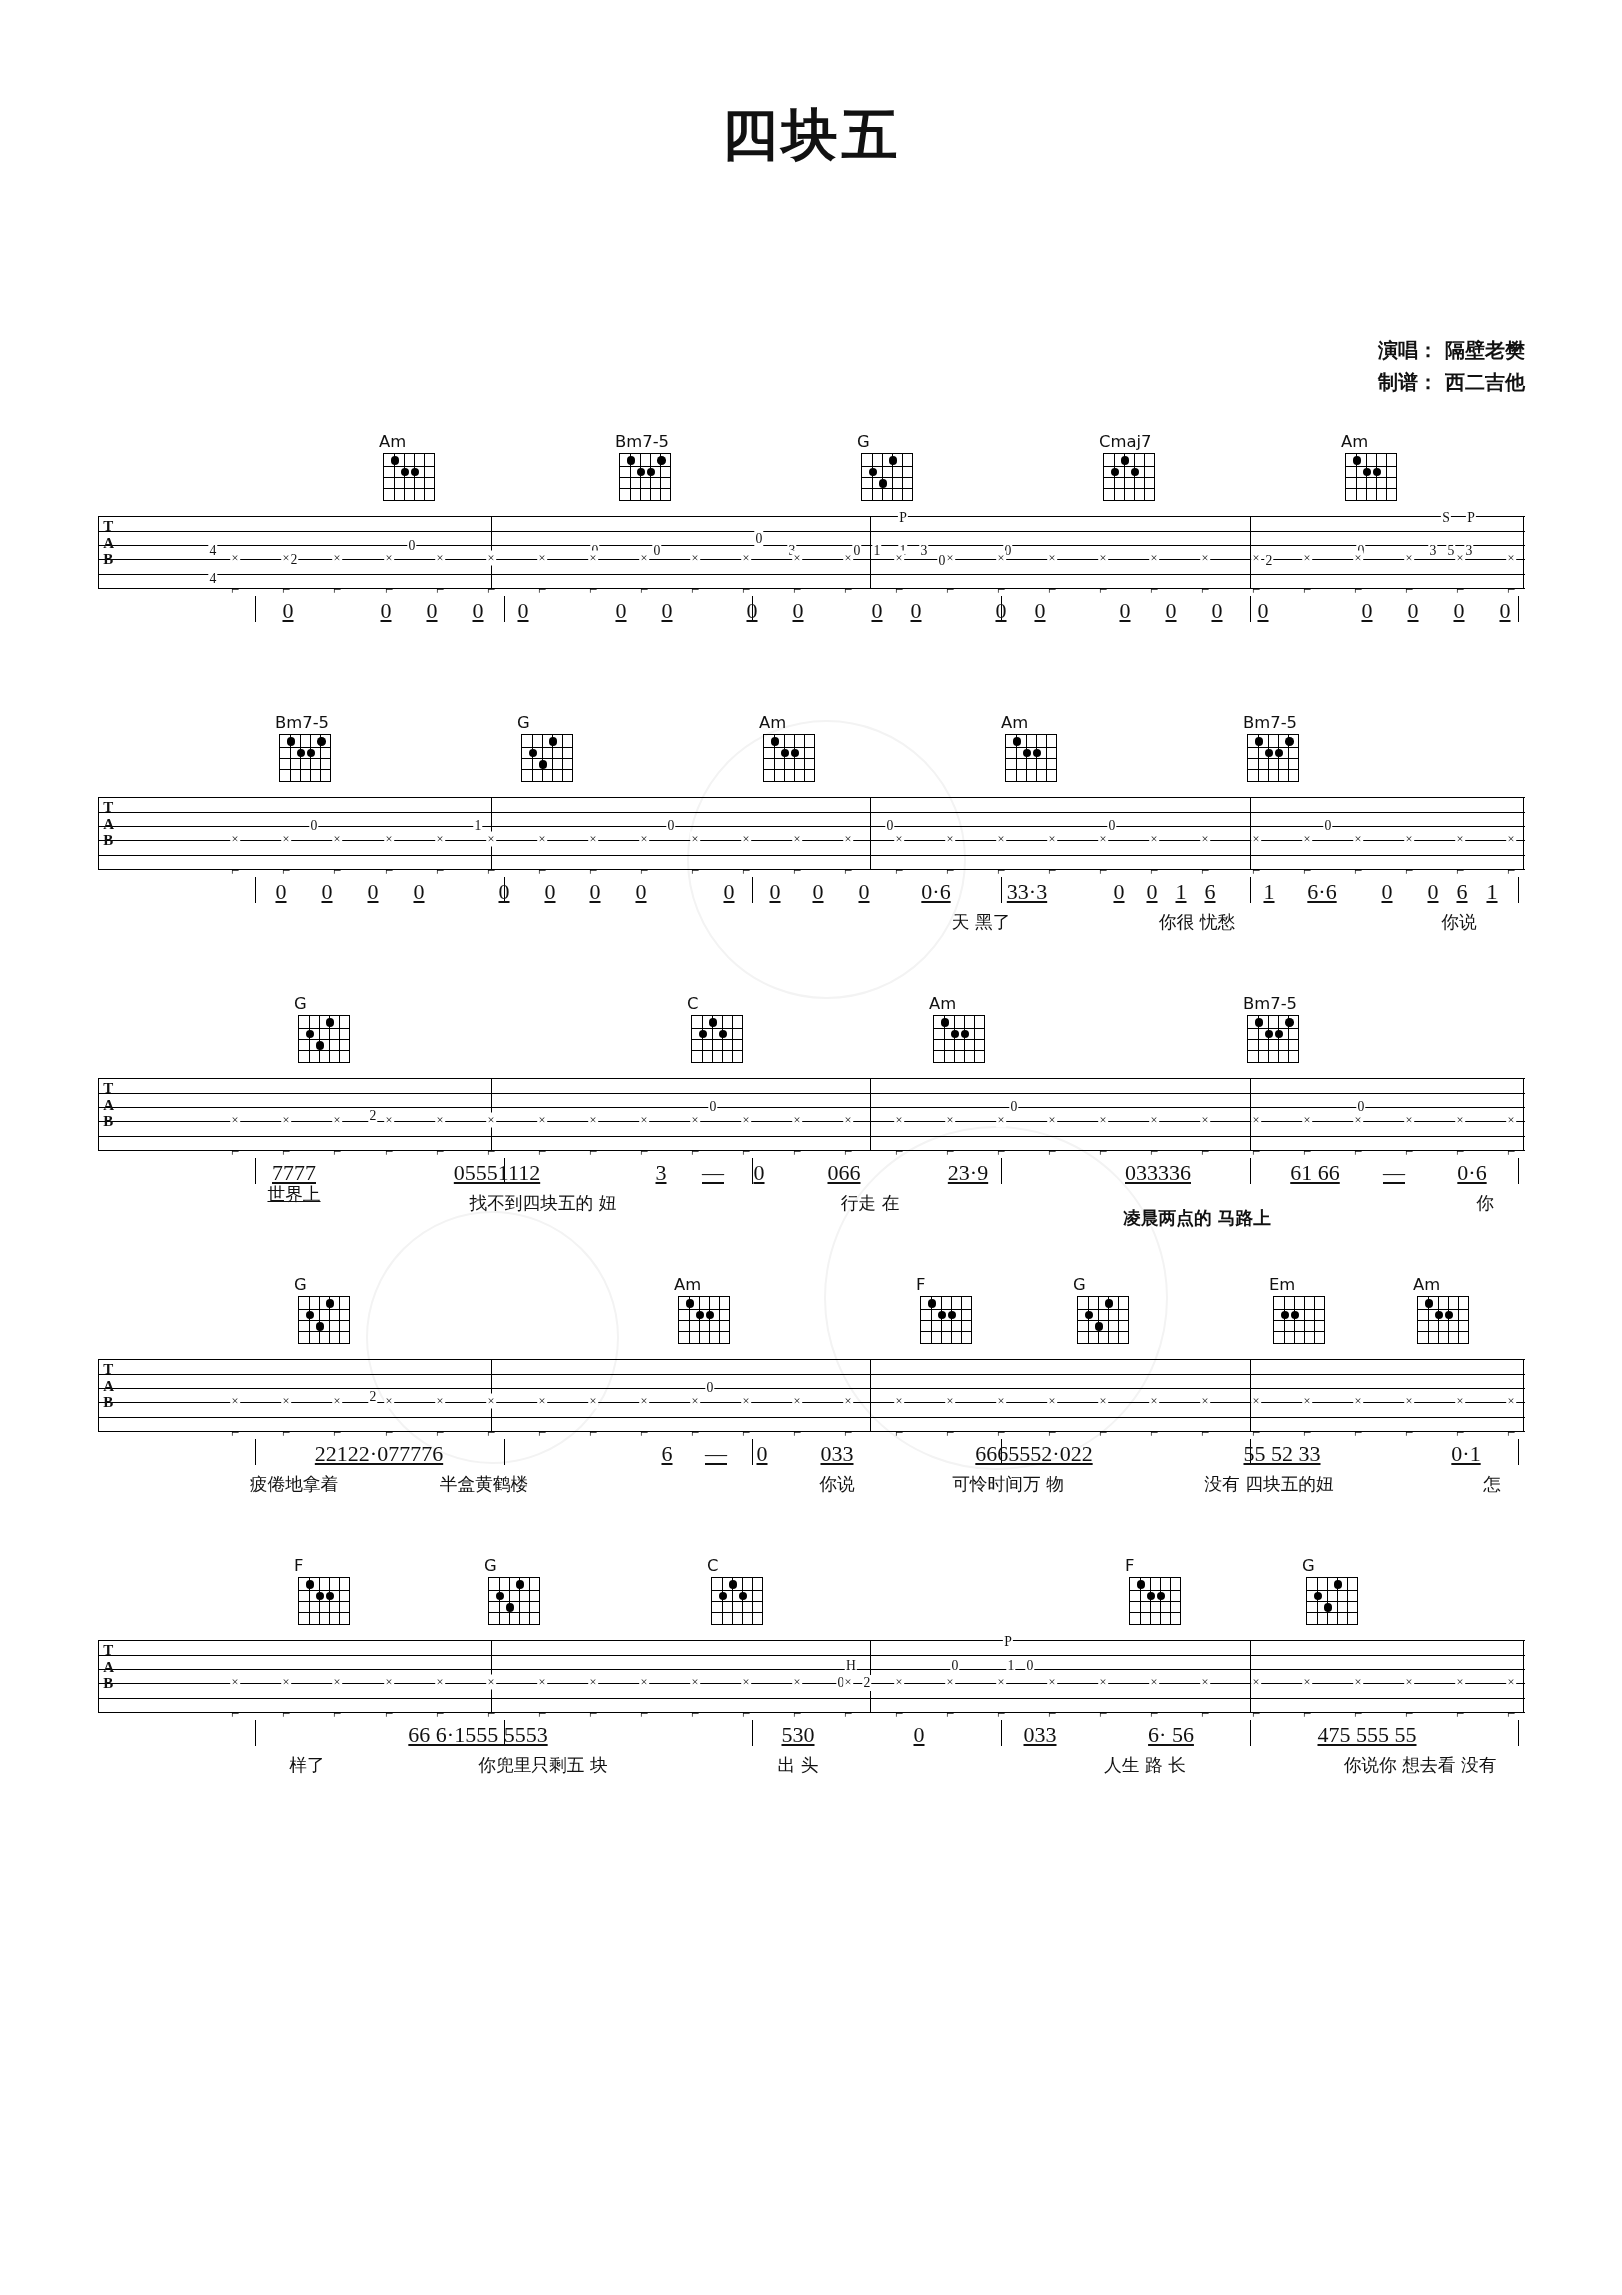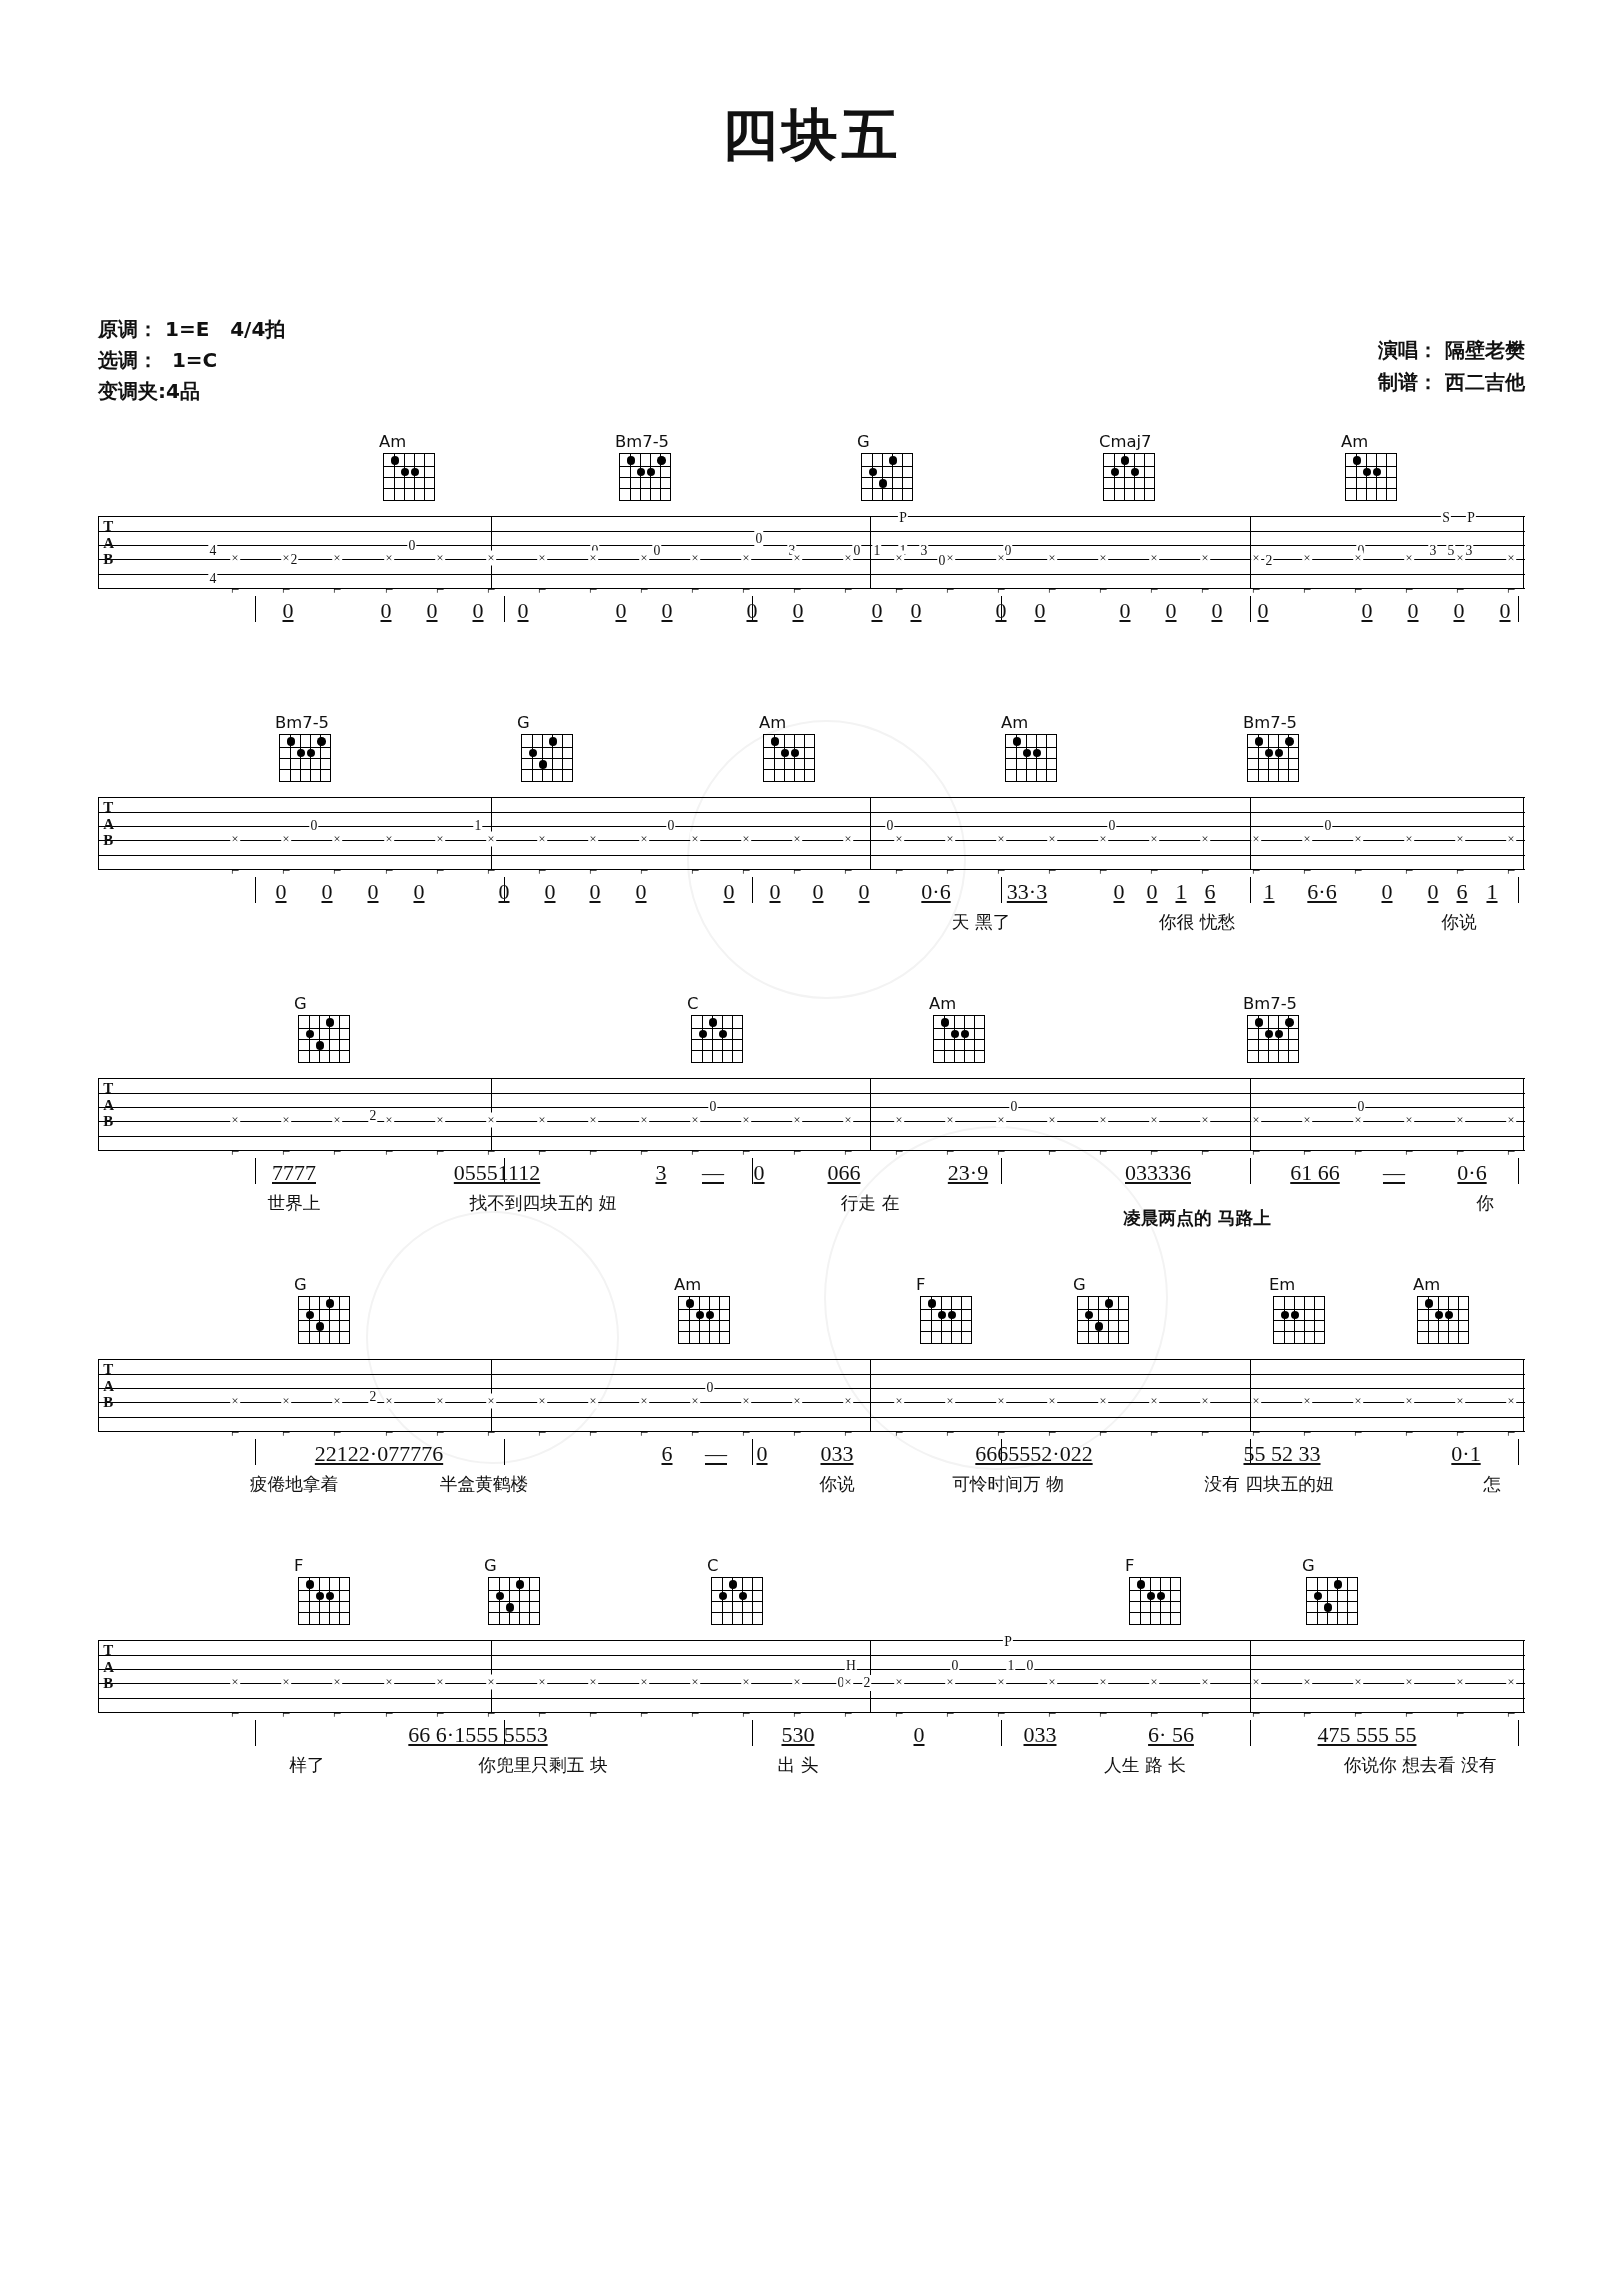--- a/index.html
+++ b/index.html
@@ -190,25 +190,20 @@
 <body>
 
 <div class="page">
 
   <div class="wm" style="left:687px;top:720px;width:275px;height:275px;"></div>
   <div class="wm" style="left:824px;top:1126px;width:340px;height:340px;"></div>
   <div class="wm" style="left:366px;top:1211px;width:249px;height:249px;"></div>
 
   <div class="title">四块五</div>
 
-  <div class="meta">
-    <div>原调： 1=E   4/4拍</div>
-    <div>选调：  1=C</div>
-    <div>变调夹:4品</div>
-  </div>
 
   <div class="meta-right">
     <div>演唱： 隔壁老樊</div>
     <div>制谱： 西二吉他</div>
   </div>
 
   <div id="systems" style="position:absolute;top:432px;left:0;right:0;">
       <div class="system">
         <div class="chords">
           <div class="chord" style="left: 281px;">
@@ -745,21 +740,21 @@
           <div class="note u" style="left: 399px; top: 0px;">05551112</div>
           <div class="note u" style="left: 563px; top: 0px;">3</div>
           <div class="note u" style="left: 615px; top: 0px;">—</div>
           <div class="note u" style="left: 661px; top: 0px;">0</div>
           <div class="note u" style="left: 746px; top: 0px;">066</div>
           <div class="note u" style="left: 870px; top: 0px;">23·9</div>
           <div class="note u" style="left: 1060px; top: 0px;">033336</div>
           <div class="note u" style="left: 1217px; top: 0px;">61 66</div>
           <div class="note u" style="left: 1296px; top: 0px;">—</div>
           <div class="note u" style="left: 1374px; top: 0px;">0·6</div>
-          <div class="lyric" style="left: 196px; top: 31px;">世界上</div>
+          <div class="lyric" style="left: 196px; top: 22px; text-decoration: underline;">世界上</div>
           <div class="lyric" style="left: 445px; top: 31px;">找不到四块五的  妞</div>
           <div class="lyric" style="left: 772px; top: 31px;">行走  在</div>
           <div class="lyric" style="left: 1099px; top: 46px; font-weight: bold;">凌晨两点的  马路上</div>
           <div class="lyric" style="left: 1387px; top: 31px;">你</div>
         </div>
       </div>
       <div class="system">
         <div class="chords">
           <div class="chord" style="left: 196px;">
             <div class="cname">G</div>

